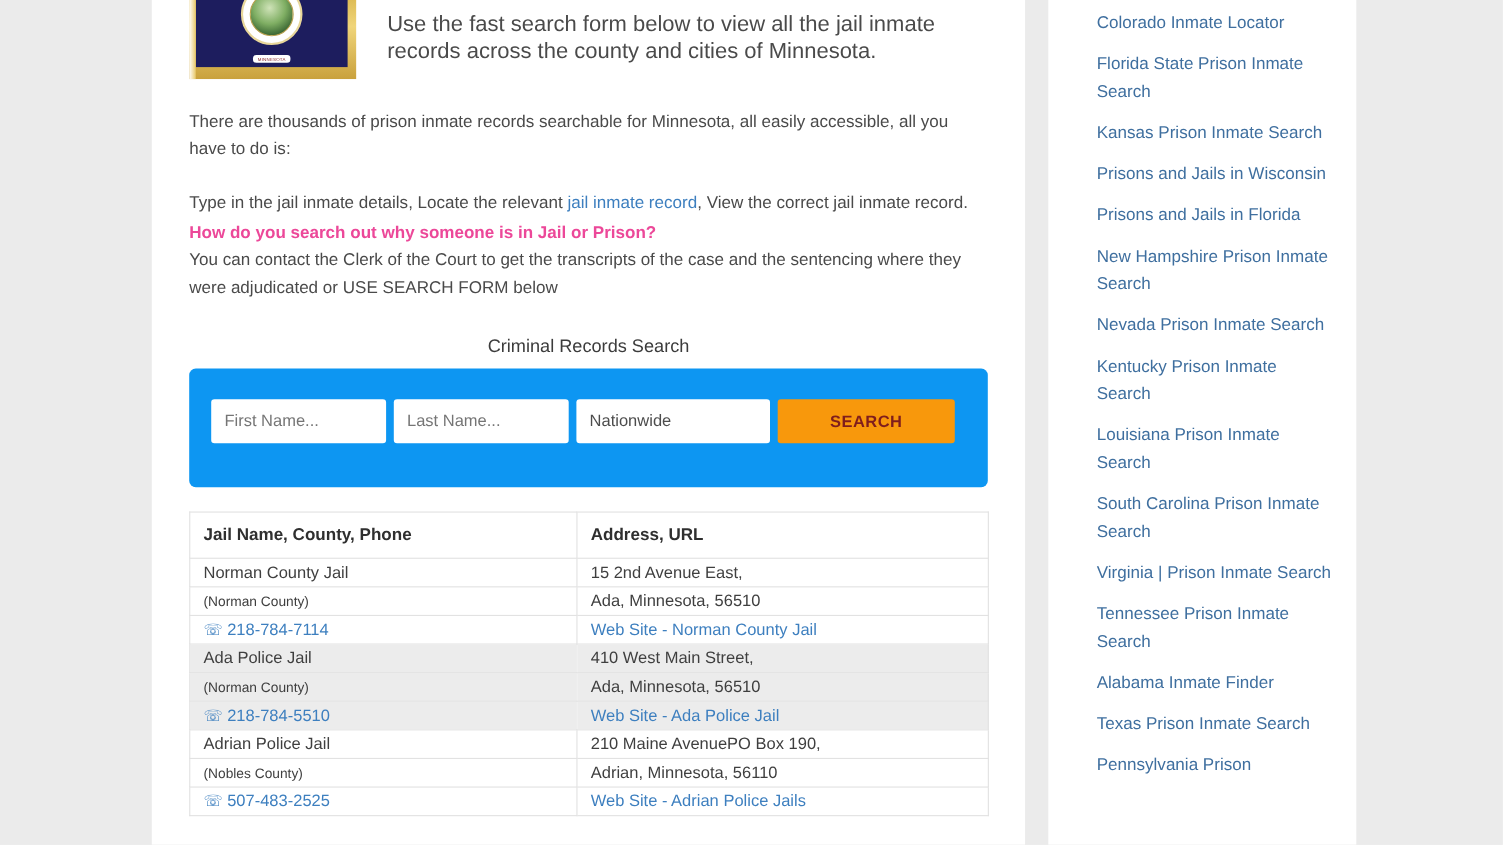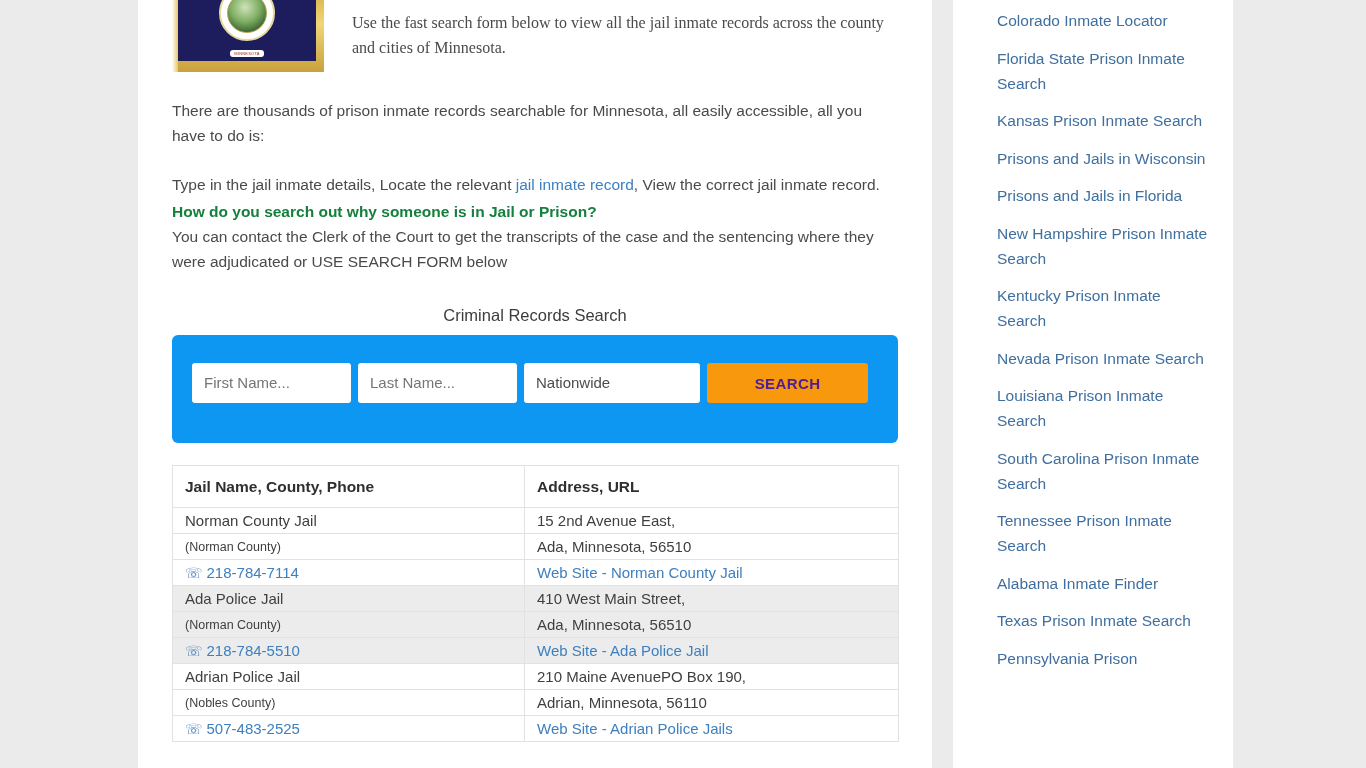--- a/index.html
+++ b/index.html
@@ -97,39 +97,38 @@
   }
   .flag .flagpole {
     position: absolute;
     left: 0; top: 0; bottom: 0;
     width: 6px;
     background: linear-gradient(90deg,#ffffff,#e7c768);
   }
 
   .intro-text {
     margin-left: 180px;
-    font-size: 16px;
+    font-size: 20px;
     line-height: 25px;
     color: #4a4a4a;
     padding-top: 10px;
-    font-family: Liberation Serif, serif;
   }
 
   p.body-text {
     font-size: 15.5px;
     line-height: 25px;
     color: #4a4a4a;
     margin: 26px 0 0 0;
   }
   p.body-text.tight { margin-top: 24px; }
   .inline-link { color: #3d7fbf; text-decoration: none; }
   .bold-q {
     display: block;
     font-weight: bold;
-    color: #15803d;
+    color: #ec4899;
     font-size: 15.5px;
     line-height: 25px;
     margin-top: 2px;
   }
 
   
   .search-heading {
     text-align: center;
     font-size: 16.5px;
     font-weight: normal;
@@ -168,21 +167,21 @@
     color: #4c4c4c;
     overflow: hidden;
     white-space: nowrap;
   }
   .search-btn {
     width: 161px;
     height: 40px;
     border: 0;
     border-radius: 3px;
     background: #f8980c;
-    color: #4c1d95;
+    color: #7f1d1d;
     font-weight: bold;
     font-size: 15px;
     letter-spacing: 0.4px;
     font-family: "Liberation Sans", sans-serif;
     cursor: pointer;
   }
 
   
   .jail-table {
     margin-top: 22px;
@@ -341,30 +340,33 @@
         <li>
           <a href="#">Prisons and Jails in Wisconsin</a>
         </li>
         <li>
           <a href="#">Prisons and Jails in Florida</a>
         </li>
         <li>
           <a href="#">New Hampshire Prison Inmate Search</a>
         </li>
         <li>
+          <a href="#">Nevada Prison Inmate Search</a>
+        </li>
+        <li>
           <a href="#">Kentucky Prison Inmate Search</a>
         </li>
         <li>
-          <a href="#">Nevada Prison Inmate Search</a>
-        </li>
-        <li>
           <a href="#">Louisiana Prison Inmate Search</a>
         </li>
         <li>
           <a href="#">South Carolina Prison Inmate Search</a>
+        </li>
+        <li>
+          <a href="#">Virginia | Prison Inmate Search</a>
         </li>
         <li>
           <a href="#">Tennessee Prison Inmate Search</a>
         </li>
         <li>
           <a href="#">Alabama Inmate Finder</a>
         </li>
         <li>
           <a href="#">Texas Prison Inmate Search</a>
         </li>

